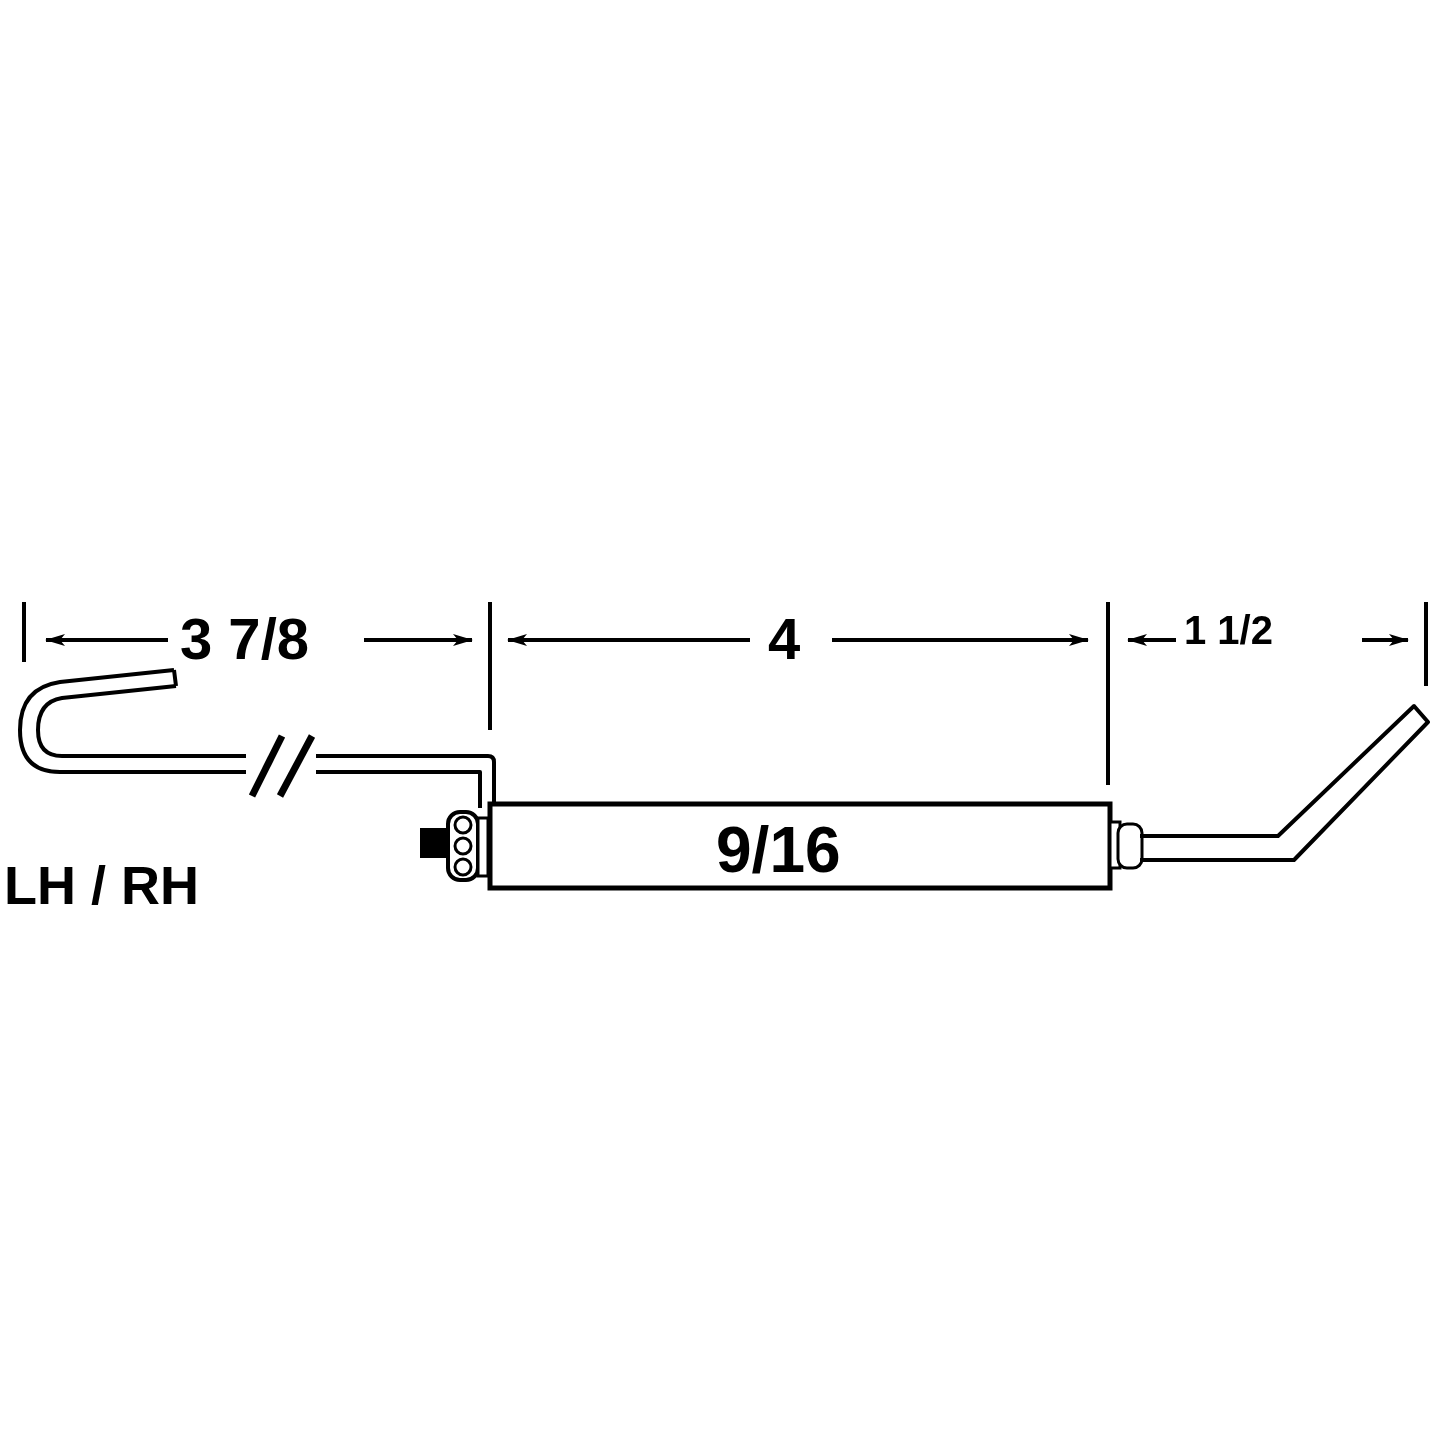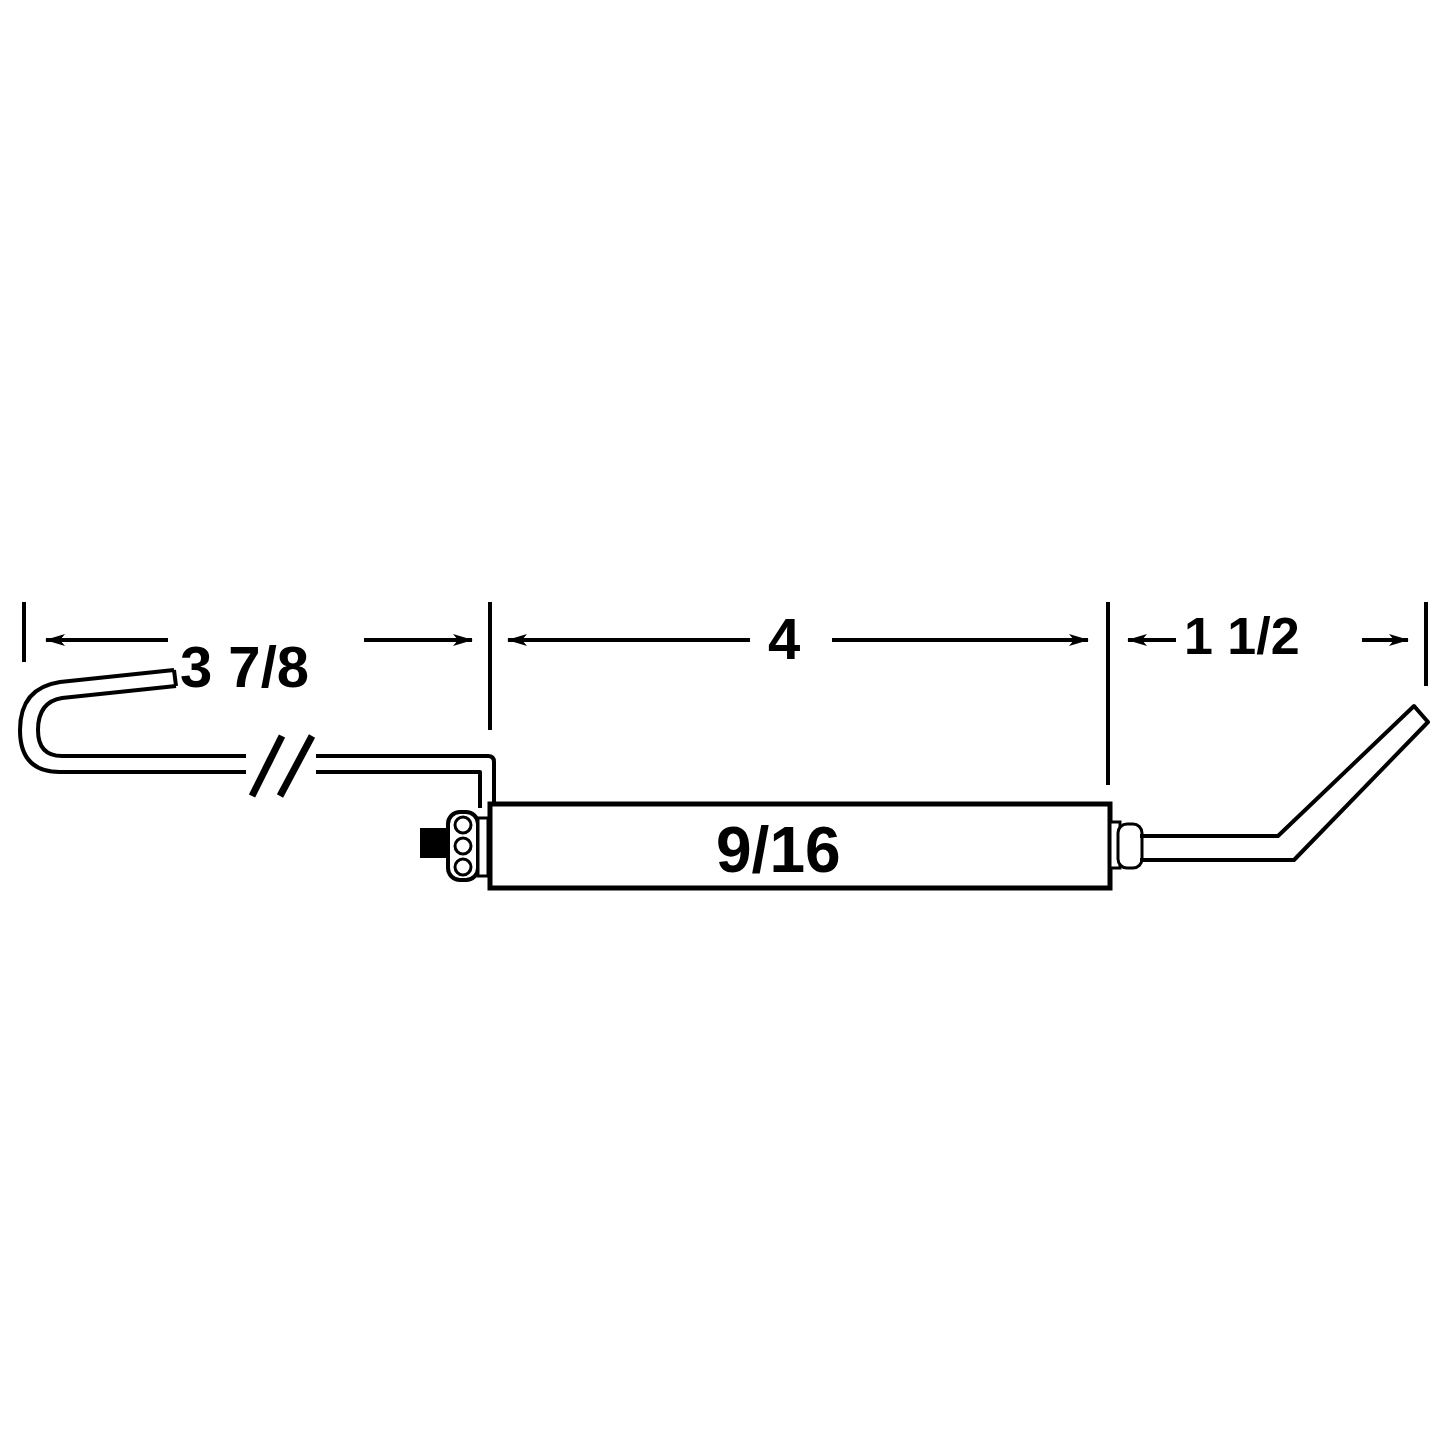--- a/index.html
+++ b/index.html
@@ -64,17 +64,18 @@
       <rect x="1110" y="822" width="10" height="46" fill="#fff" stroke="#000" stroke-width="3"></rect>
       <rect x="1118" y="824" width="24" height="44" rx="9" fill="#fff" stroke="#000" stroke-width="3"></rect>
     </g>
 
     <g fill="none" stroke="#000" stroke-width="4" stroke-linejoin="round">
       <path d="M1140,836 L1278,836 L1414,706 L1428,722 L1294,860 L1140,860"></path>
     </g>
   </svg>
 
   
-  <div class="lbl" style="left:180px; top:610px; font-size:58px;margin-top:28px;">3 7/8</div>
+  <div class="lbl" style="left:180px; top:610px; font-size:58px;">3 7/8</div>
   <div class="lbl" style="left:768px; top:610px; font-size:58px;">4</div>
-  <div class="lbl" style="left:1184px; top:610px; font-size:52px;">1 1/2</div>
+  <div class="lbl" style="left:1184px; top:610px; font-size:40px;">1 1/2</div>
   <div class="lbl" style="left:716px; top:818px; font-size:64px;">9/16</div>
+  <div class="lbl" style="left:4px; top:858px; font-size:54px;">LH / RH</div>
 </div>
 
 </body></html>

